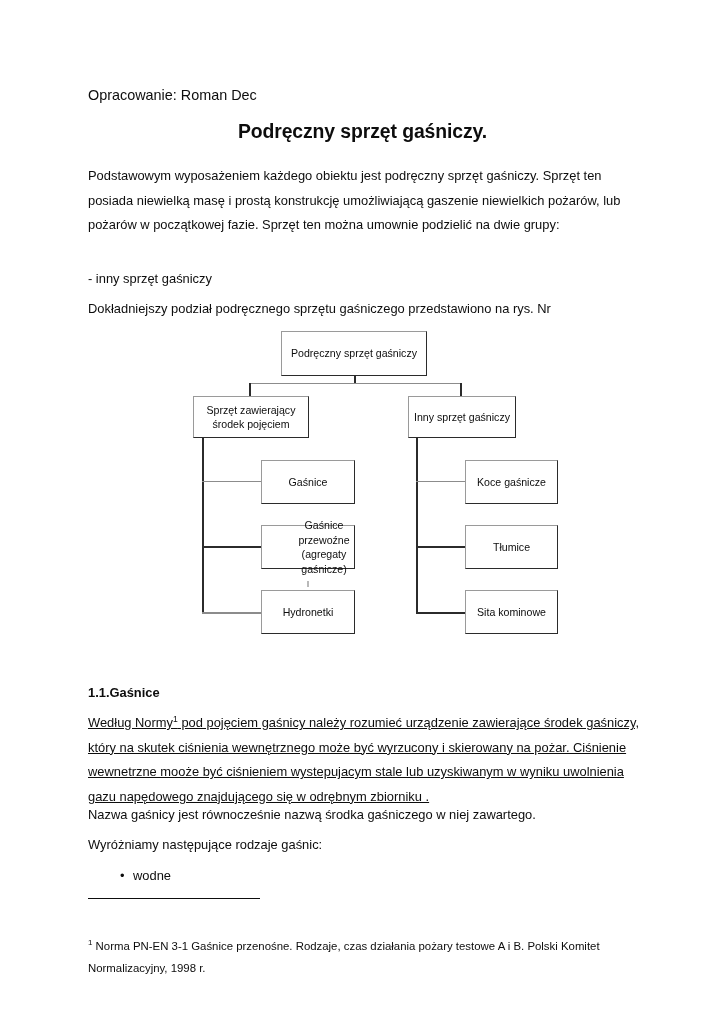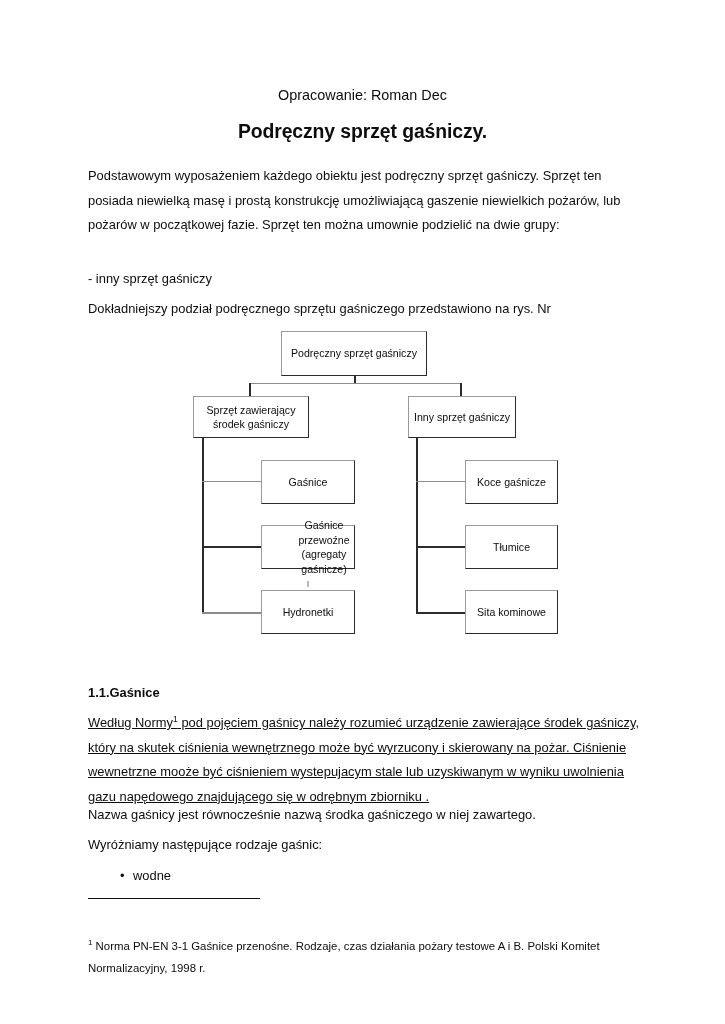--- a/index.html
+++ b/index.html
@@ -21,21 +21,21 @@
     width: 725px;
     height: 1024px;
     background: #fff;
   }
 
   
   .author {
     position: absolute;
     left: 88px; top: 86px;
     width: 549px;
-    text-align: center;
+    text-align: left;
     font-size: 14.4px;
     line-height: 1.25;
     white-space: pre;
   }
   .doc-title {
     position: absolute;
     left: 88px; top: 120px;
     width: 549px;
     text-align: center;
     font-size: 19.4px;
@@ -166,21 +166,21 @@
     <div class="node" style="left:273px; top:331px; width:146px; height:45px;">Podręczny sprzęt   gaśniczy</div>
 
     <div class="ln" style="left:346px; top:376px; width:1.6px; height:8px;"></div>
 
     <div class="ln ln-light" style="left:241px; top:383px; width:213px; height:1.4px;"></div>
 
     <div class="ln" style="left:241px; top:383px; width:1.6px; height:14px;"></div>
     <div class="ln" style="left:452px; top:383px; width:1.6px; height:14px;"></div>
 
     <div class="node" style="left:185px; top:396px; width:116px; height:42px;">Sprzęt   zawierający
-środek gaśniczy</div>
+środek pojęciem</div>
     <div class="node" style="left:400px; top:396px; width:108px; height:42px;">Inny sprzęt gaśniczy</div>
 
     <div class="ln" style="left:194px; top:438px; width:1.8px; height:176px;"></div>
     <div class="ln ln-light" style="left:194px; top:481px; width:60px; height:1.4px;"></div>
     <div class="ln" style="left:194px; top:546px; width:60px; height:1.8px;"></div>
     <div class="ln ln-light" style="left:194px; top:612px; width:60px; height:1.6px;"></div>
 
     <div class="node" style="left:253px; top:460px; width:94px; height:44px;">Gaśnice</div>
     <div class="node" style="left:253px; top:525px; width:94px; height:44px;padding-left:32px;">Gaśnice  przewoźne
 (agregaty gaśnicze)</div>

